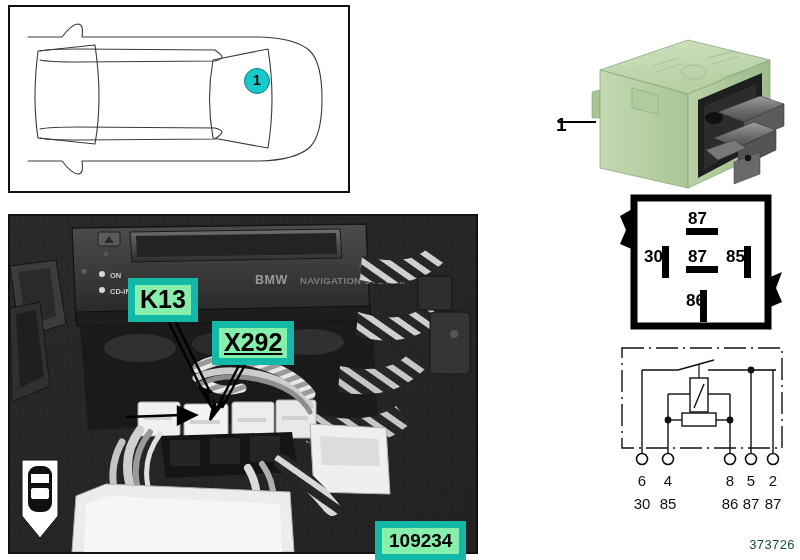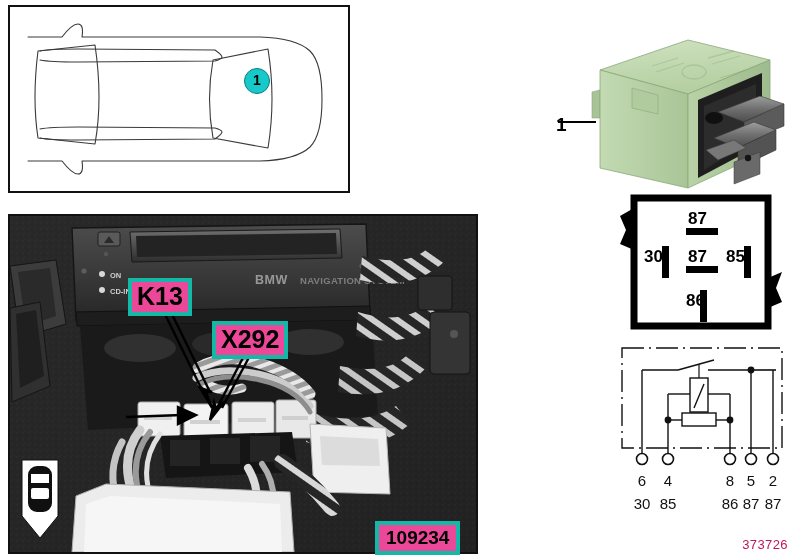--- a/index.html
+++ b/index.html
@@ -37,31 +37,31 @@
     height: 340px;
     border: 2px solid #111;
     background: #2a2a2a;
     box-sizing: border-box;
     overflow: hidden;
   }
   #photo-panel .photo-svg { position: absolute; left: 0; top: 0; }
 
   .callout-label {
     position: absolute;
-    background: #ec4899;
+    background: #86efac;
     color: #000;
     font-weight: bold;
     font-family: "Liberation Sans", sans-serif;
     line-height: 1;
     padding: 2px 5px 3px 5px;
-    border: 4px solid #14b8a6;
+    border: 7px solid #14b8a6;
     white-space: nowrap;
   }
   #label-k13 { left: 128px; top: 278px; font-size: 25px; letter-spacing: 0px; }
-  #label-x292 { left: 212px; top: 321px; font-size: 25px; letter-spacing: 0px; }
+  #label-x292 { left: 212px; top: 321px; font-size: 25px; letter-spacing: 0px; text-decoration: underline; }
   #label-photo-no {
     left: 375px; top: 521px; font-size: 19px; font-weight: bold;
     padding: 3px 7px 4px 7px;
   }
 
   .marker-circle {
     position: absolute;
     border-radius: 50%;
     background: #17c9c9;
     border: 1.5px solid #0a7f86;
@@ -106,24 +106,24 @@
     position: absolute;
     left: 608px;
     top: 342px;
     width: 192px;
     height: 180px;
   }
 
   
   #drawing-no {
     position: absolute;
-    right: 12px;
+    right: 5px;
     bottom: 8px;
     font-size: 13px;
-    color: #be185d;
+    color: #14532d;
     font-family: "Liberation Sans", sans-serif;
     letter-spacing: 0.4px;
   }
 
   text { font-family: "Liberation Sans", sans-serif; }
 </style>
 </head>
 <body>
 
 <div id="car-panel">

